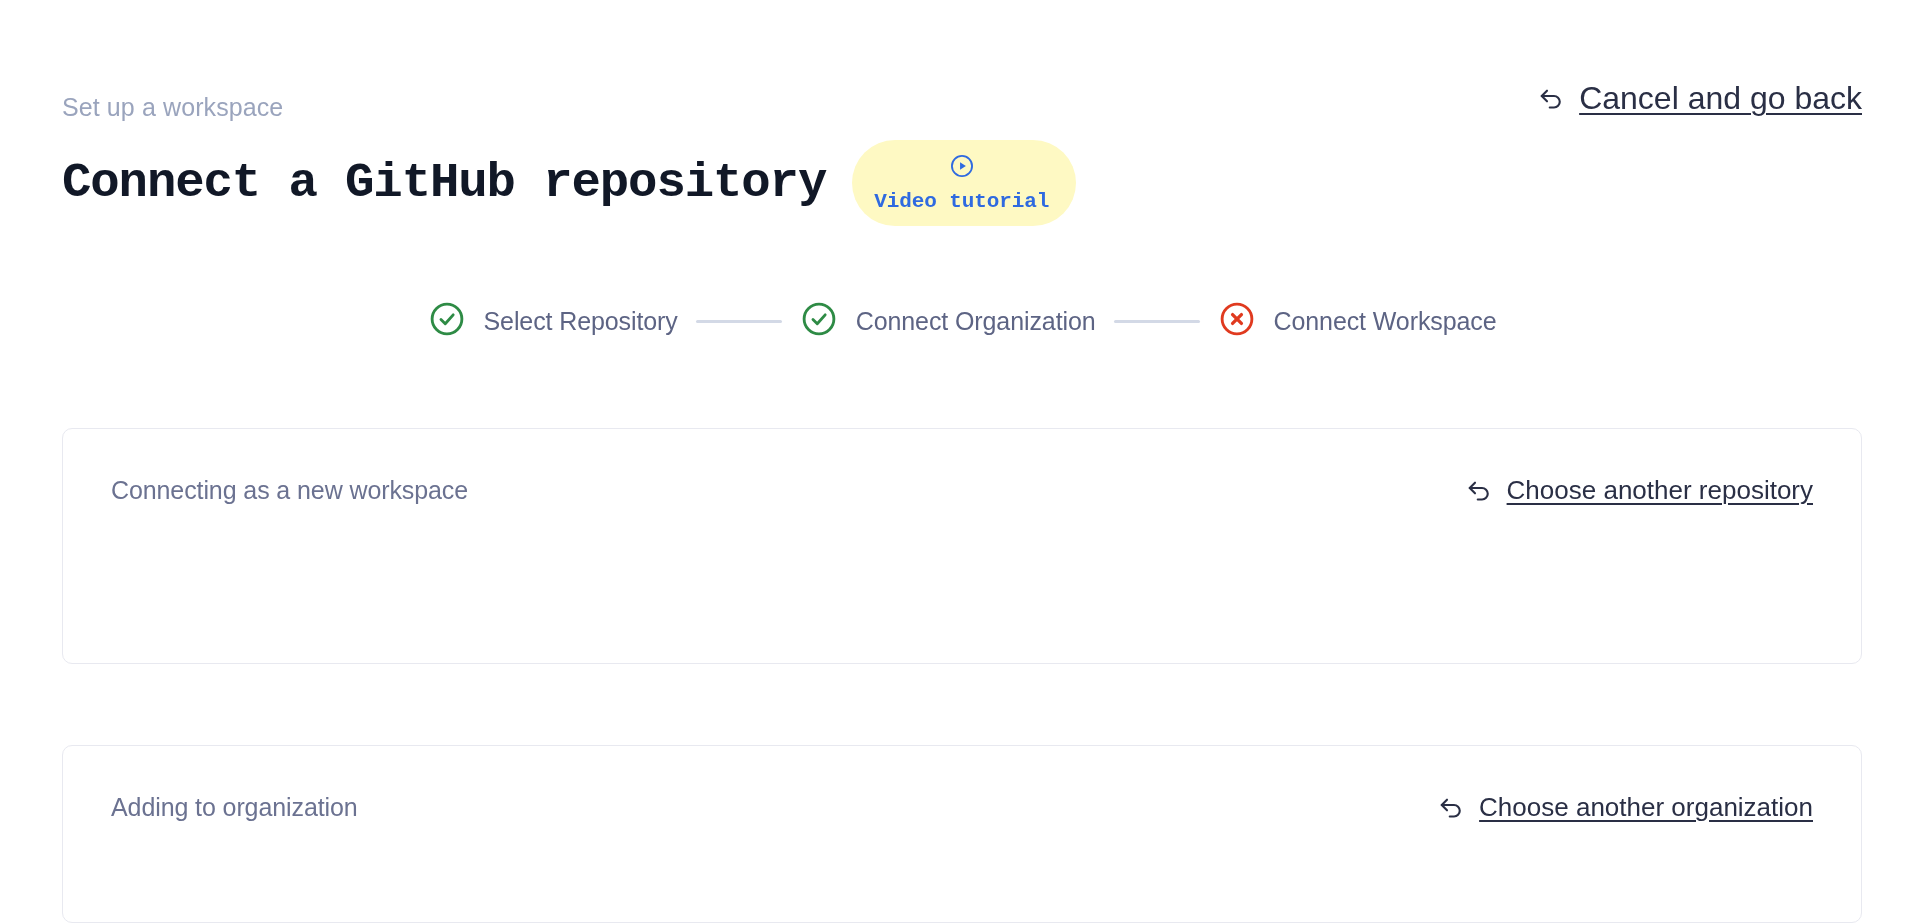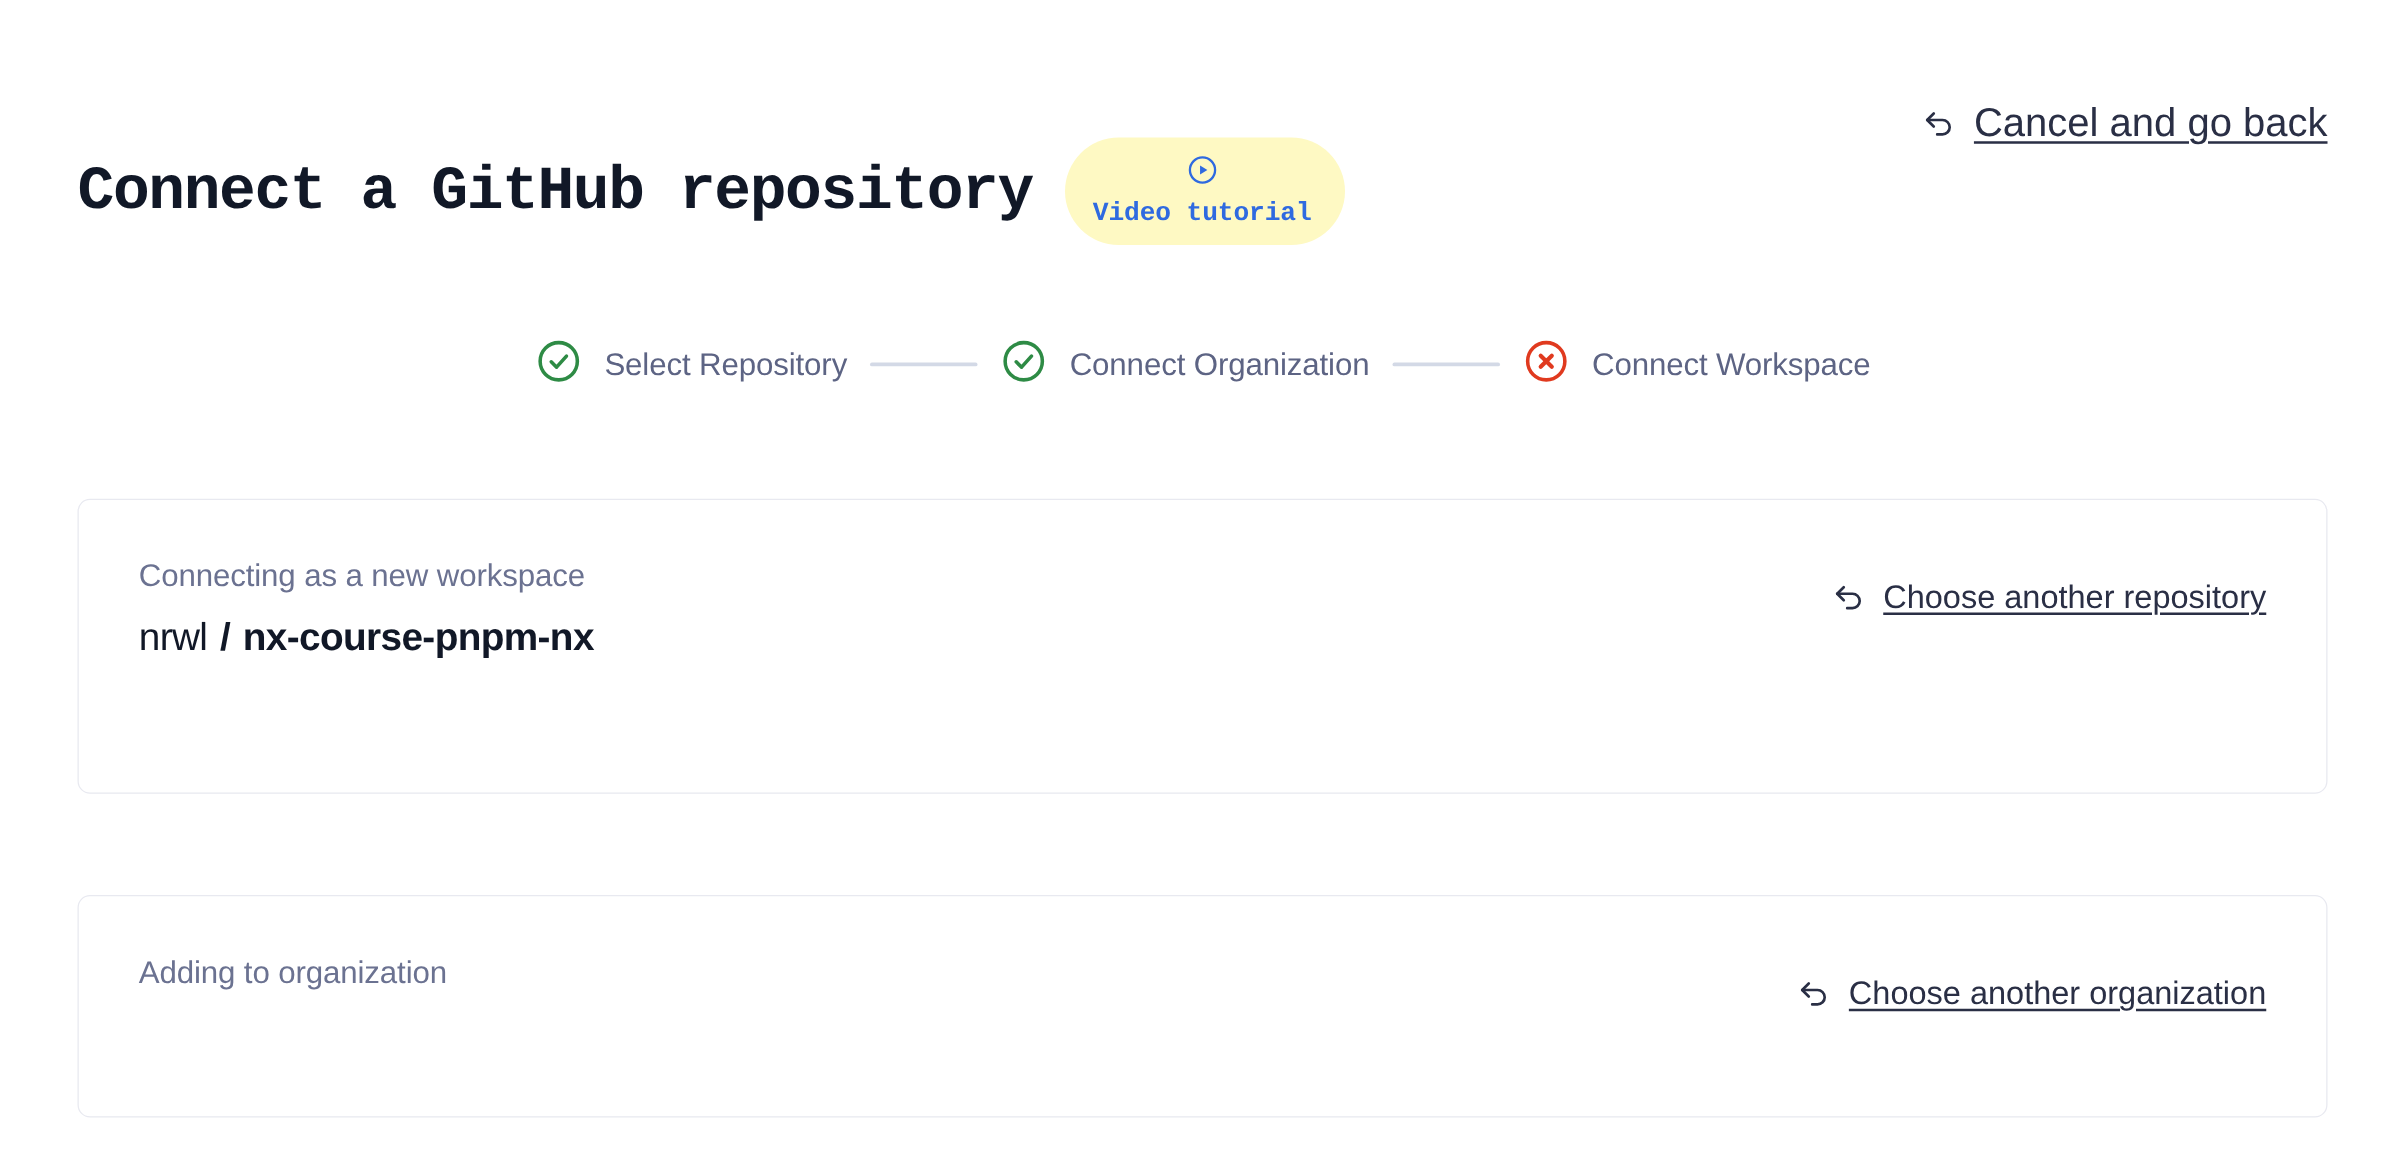--- a/index.html
+++ b/index.html
@@ -154,21 +154,21 @@
     color: #111827;
     letter-spacing: -.5px;
   }
   .card-value .owner { font-weight: 400; }
   .card-value .sep { font-weight: 700; padding: 0 2px; }
   .card-value .repo { font-weight: 700; }
   .card-value.plain { font-weight: 500; }
 
   .card-action {
     position: absolute;
-    top: 62px;
+    top: 46px;
     right: 48px;
     display: inline-flex;
     align-items: flex-end;
     gap: 13px;
     cursor: pointer;
     text-decoration: none;
   }
   .card-action .link-text {
     font-size: 26px;
     line-height: 30px;
@@ -179,20 +179,21 @@
     white-space: nowrap;
   }
 </style>
 </head>
 <body>
 
 <div class="page">
 
   <div class="header">
 
+    <div class="eyebrow">Set up a workspace</div>
 
     <div class="title-row">
       <h1 class="page-title">Connect a GitHub repository</h1>
 
       <button class="video-badge">
         <span class="badge-icon">
           <svg width="26" height="26" viewBox="0 0 24 24" fill="none" stroke="#2f6ae0" stroke-width="1.7">
             <circle cx="12" cy="12" r="9.3"></circle>
             <path d="M10.2 8.6 L15.6 12 L10.2 15.4 Z" fill="#2f6ae0" stroke="none"></path>
           </svg>
@@ -245,25 +246,20 @@
           <path d="M9.2 9.2 L14.8 14.8 M14.8 9.2 L9.2 14.8" stroke-width="2.1"></path>
         </svg>
       </span>
       <span class="step-label">Connect Workspace</span>
     </div>
   </div>
 
   <div class="card card-1">
     <div class="card-eyebrow">Connecting as a new workspace</div>
 
-    <div class="card-value">
-      <span class="owner">nrwl</span>
-      <span class="sep">/</span>
-      <span class="repo">nx-course-pnpm-nx</span>
-    </div>
 
     <a class="card-action" href="#">
       <span class="back-icon">
         <svg width="30" height="30" viewBox="0 0 24 24" fill="none" stroke="#2a2f45" stroke-width="1.7" stroke-linecap="round" stroke-linejoin="round">
           <path d="M8.8 6.2 L4.6 10.4 L8.8 14.6"></path>
           <path d="M4.6 10.4 H14.4 a4.6 4.6 0 0 1 0 9.2 H11"></path>
         </svg>
       </span>
       <span class="link-text">Choose another repository</span>
     </a>

